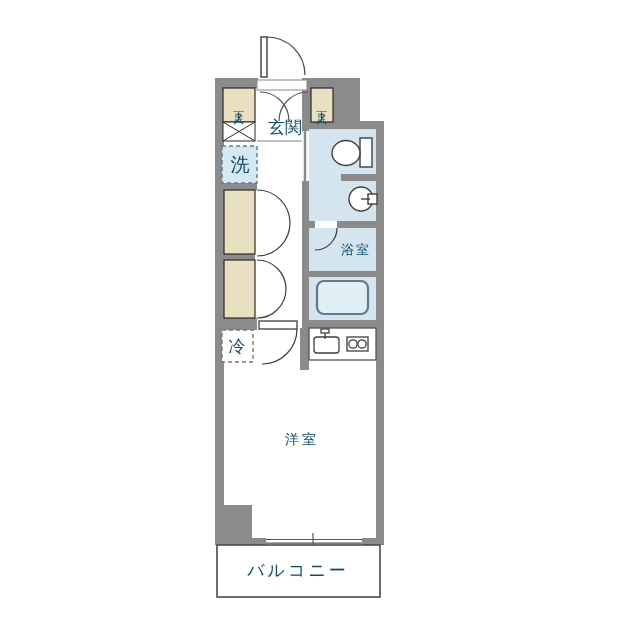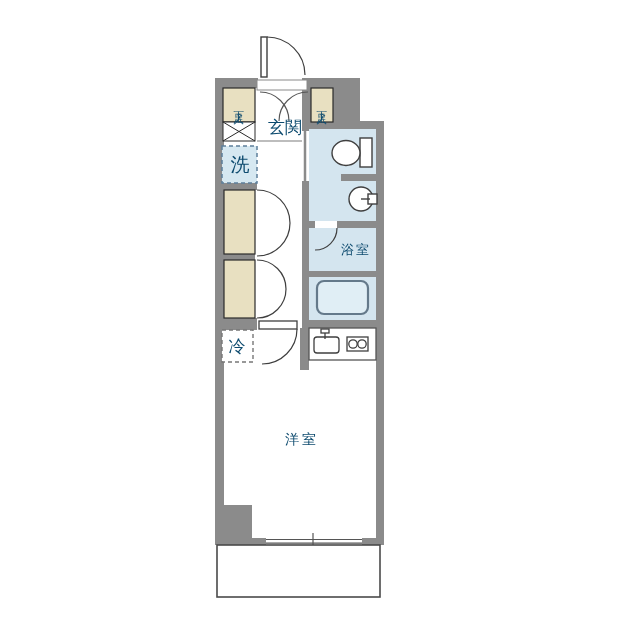--- a/index.html
+++ b/index.html
@@ -148,14 +148,15 @@
   </g>
 </svg>
 
 <div class="label" style="left:285px;top:127px;font-size:17px;">玄関</div>
 <div class="label vlabel" style="left:239px;top:105px;font-size:10.5px;">下足入</div>
 <div class="label vlabel" style="left:322px;top:105px;font-size:10.5px;">下足入</div>
 <div class="label" style="left:240px;top:164px;font-size:19px;">洗</div>
 <div class="label" style="left:356px;top:249px;font-size:13px;letter-spacing:2px;">浴室</div>
 <div class="label" style="left:237px;top:346px;font-size:17px;">冷</div>
 <div class="label" style="left:302px;top:439px;font-size:14px;letter-spacing:3px;">洋室</div>
+<div class="label" style="left:298px;top:570px;font-size:17px;letter-spacing:3px;">バルコニー</div>
 
 </div>
 
 </body></html>

